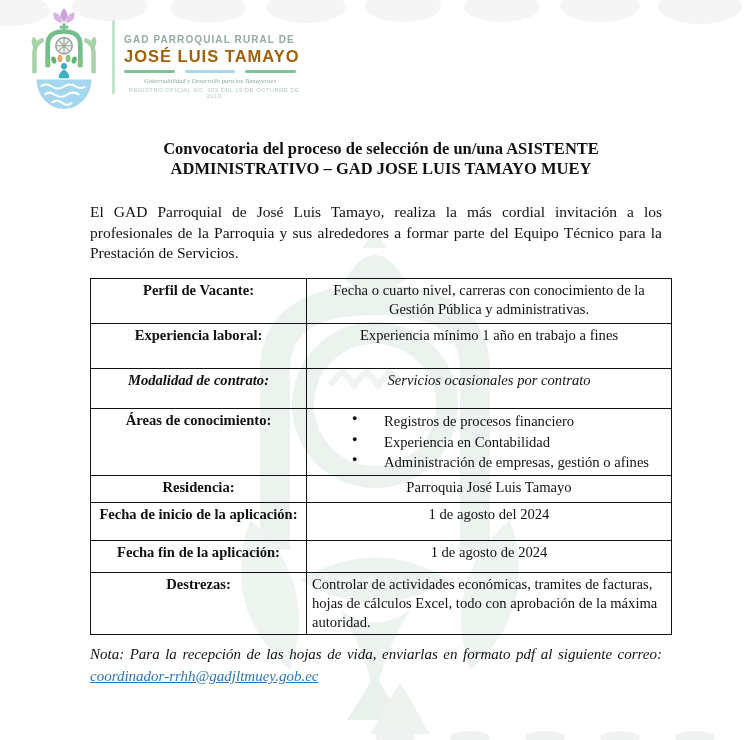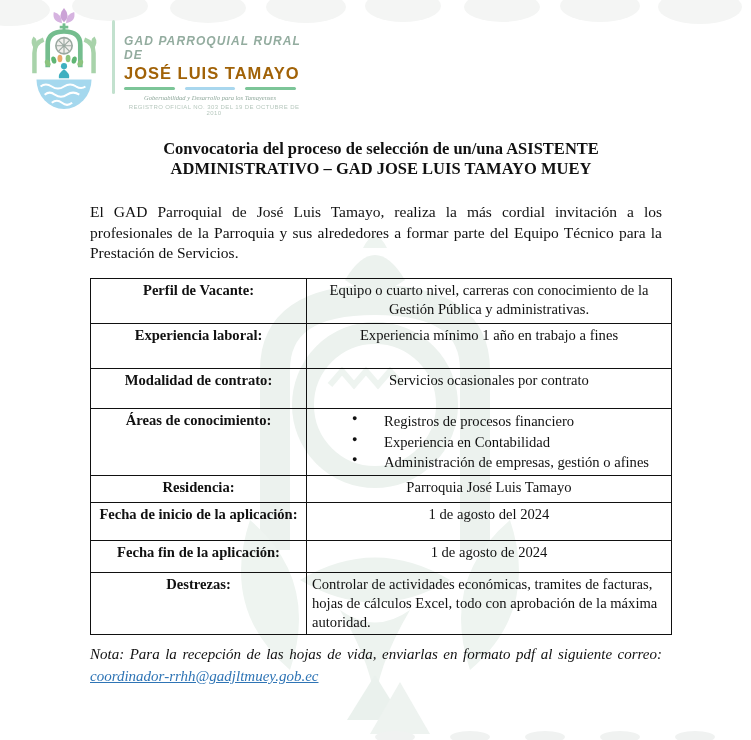--- a/index.html
+++ b/index.html
@@ -11,42 +11,42 @@
   
   .wm { position:absolute; z-index:0; pointer-events:none; }
   .wm-top { left:0; top:-8px; }
   .wm-bottom { left:0; top:680px; }
   .wm-center { left:180px; top:220px; }
   
   .logo-block { position:absolute; left:22px; top:6px; z-index:2; display:flex; align-items:flex-start; }
   .emblem { width:84px; height:106px; }
   .v-divider { width:3px; height:74px; background:#c2e1ce; margin:14px 9px 0 6px; border-radius:2px; }
   .logo-text { margin-top:28px; width:186px; font-family:"Liberation Sans","DejaVu Sans",sans-serif; }
-  .org-small { font-size:12px; letter-spacing:1.1px; color:#93ac9f; font-weight:bold;font-style:italic; }
+  .org-small { font-size:10px; letter-spacing:1.1px; color:#93ac9f; font-weight:bold; }
   .org-name  { font-size:16.5px; letter-spacing:1px; color:#a16207; font-weight:bold; margin-top:2px; white-space:nowrap; }
   .tri-divider { display:flex; gap:10px; margin-top:4px; width:172px; }
   .tri-divider span { height:3px; flex:1; border-radius:2px; }
   .seg-green { background:#7cc598; }
   .seg-blue  { background:#a9d7ee; }
   .slogan { margin-top:4px; font-size:6.5px; font-style:italic; color:#8fa89b; text-align:center; width:172px;
             font-family:"Liberation Serif",serif; }
   .registry { margin-top:3px; font-size:6px; letter-spacing:0.4px; color:#b7c8be; text-align:center; width:180px; }
   
   .doc-title { position:absolute; z-index:1; left:90px; width:582px; top:139px;
                font-size:16.5px; font-weight:bold; text-align:center; line-height:1.22; }
   .intro { position:absolute; z-index:1; left:90px; width:572px; top:202px;
            font-size:15.5px; text-align:justify; line-height:1.33; }
   table.vacancy { position:absolute; z-index:1; left:90px; top:278px; width:582px;
                   border-collapse:collapse; table-layout:fixed; }
   table.vacancy td { border:1.6px solid #111; vertical-align:top; padding:2px 5px;
                      font-size:14.6px; line-height:1.3; }
   td.lbl { width:205px; text-align:center; font-weight:bold; }
   td.val { text-align:center; }
   td.val-left { text-align:left;margin-left:40px; }
-  tr.r1 { height:45px; } tr.r2 { height:45px;margin-left:20px; } tr.r3 { height:40px; }
+  tr.r1 { height:45px; } tr.r2 { height:45px;margin-left:20px; } tr.r3 { height:40px;font-style:italic; }
   tr.r4 { height:60px; } tr.r5 { height:27px; } tr.r6 { height:38px; }
   tr.r7 { height:32px; } tr.r8 { height:56px; }
   ul.bullets { list-style:none; margin:0; padding:0; text-align:left; }
   ul.bullets li { position:relative; padding-left:72px; line-height:1.42; }
   ul.bullets li::before { content:"●"; position:absolute; left:40px; top:1px; font-size:9px; }
   .note { position:absolute; z-index:1; left:90px; width:572px; top:644px;
           font-size:15px; font-style:italic; text-align:justify; line-height:1.45; }
   .email-link { color:#2e74b5; text-decoration:underline; cursor:pointer; }
 </style>
 </head>
@@ -146,21 +146,21 @@
     <div>Convocatoria del proceso de selección de un/una ASISTENTE</div>
     <div>ADMINISTRATIVO – GAD JOSE LUIS TAMAYO MUEY</div>
   </div>
 
   <div class="intro">El GAD Parroquial de José Luis Tamayo, realiza la más cordial invitación a los profesionales de la Parroquia y sus alrededores a formar parte del Equipo Técnico para la Prestación de Servicios.</div>
 
   <table class="vacancy">
     <tbody>
       <tr class="r1">
         <td class="lbl">Perfil de Vacante:</td>
-        <td class="val">Equipo o cuarto nivel, carreras con conocimiento de la Gestión Pública y administrativas.</td>
+        <td class="val">Fecha o cuarto nivel, carreras con conocimiento de la Gestión Pública y administrativas.</td>
       </tr>
       <tr class="r2">
         <td class="lbl">Experiencia laboral:</td>
         <td class="val">Experiencia mínimo 1 año en trabajo a fines</td>
       </tr>
       <tr class="r3">
         <td class="lbl">Modalidad de contrato:</td>
         <td class="val">Servicios ocasionales por contrato</td>
       </tr>
       <tr class="r4">

